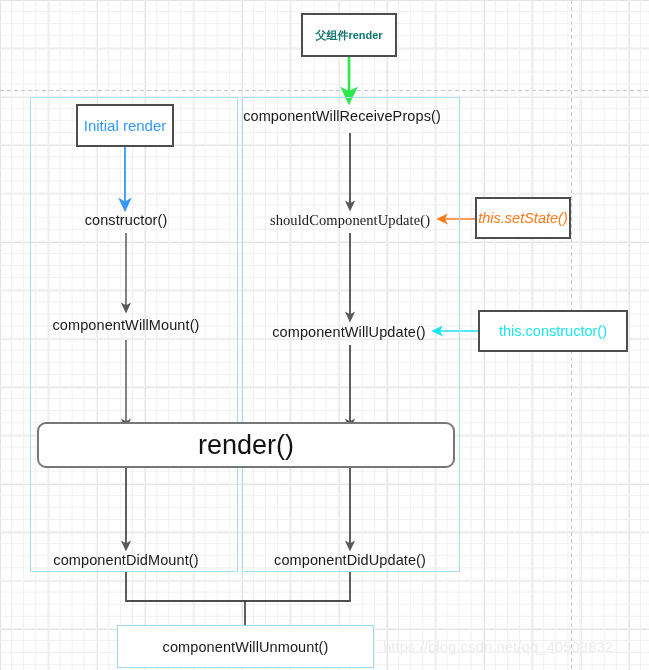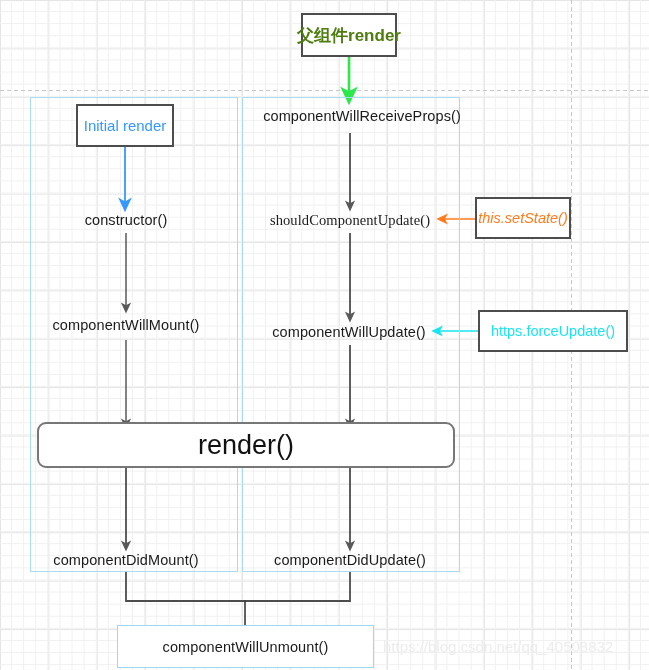--- a/index.html
+++ b/index.html
@@ -74,21 +74,21 @@
     font-size: 27px;
     color: #111111;
     text-align: right;
   }
   .group {
     position: absolute;
     box-sizing: border-box;
     border: 1px solid #a8dcf0;
     background: transparent;
   }
-  .green-text { color: #4d7c0f; font-weight: bold; font-size: 17px; }
+  .green-text { color: #0f766e; font-weight: bold; font-size: 11px; }
   .blue-text  { color: #3399ff; font-size: 15px; }
   .orange-text{ color: #ff7b1c; font-size: 14.5px; }
   .cyan-text  { color: #19e5f0; font-size: 14.5px; }
   .watermark {
     position: absolute;
     color: #ececec;
     font-size: 15px;
     white-space: nowrap;
     user-select: none;
   }
@@ -159,21 +159,21 @@
   </div>
 
   <div class="node text-node" style="left:46px; top:207px; width:160px; height:26px;">
     <span class="lbl">constructor()</span>
   </div>
 
   <div class="node text-node" style="left:31px; top:312px; width:190px; height:26px;">
     <span class="lbl">componentWillMount()</span>
   </div>
 
-  <div class="node text-node" style="left:252px; top:103px; width:220px; height:26px;align-items:center;">
+  <div class="node text-node" style="left:232px; top:103px; width:220px; height:26px;align-items:center;">
     <span class="lbl">componentWillReceiveProps()</span>
   </div>
 
   <div class="node text-node" style="left:248px; top:207px; width:204px; height:26px;font-family:Liberation Serif, serif;">
     <span class="lbl">shouldComponentUpdate()</span>
   </div>
 
   <div class="node text-node" style="left:254px; top:319px; width:190px; height:26px;">
     <span class="lbl">componentWillUpdate()</span>
   </div>
@@ -192,18 +192,18 @@
 
   <div class="node box-light" style="left:117px; top:625px; width:257px; height:43px;">
     <span class="lbl">componentWillUnmount()</span>
   </div>
 
   <div class="node box-dark" style="left:475px; top:197px; width:96px; height:42px;font-style:italic;">
     <span class="orange-text">this.setState()</span>
   </div>
 
   <div class="node box-dark" style="left:478px; top:310px; width:150px; height:42px;">
-    <span class="cyan-text">https.forceUpdate()</span>
+    <span class="cyan-text">this.constructor()</span>
   </div>
 
   <div class="watermark" style="left:383px; top:638px;">https://blog.csdn.net/qq_40508832</div>
 
 </div>
 
 </body></html>

